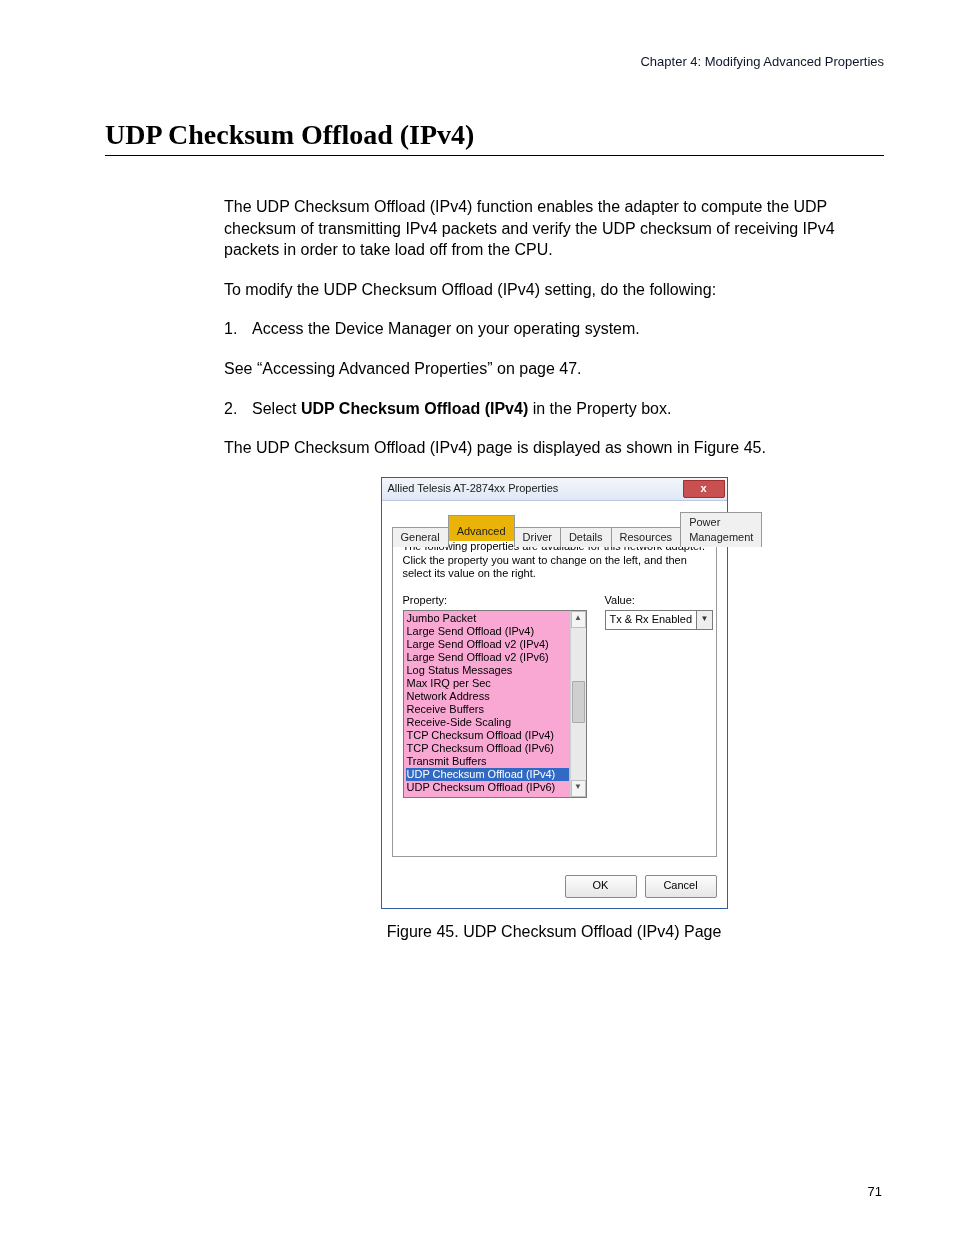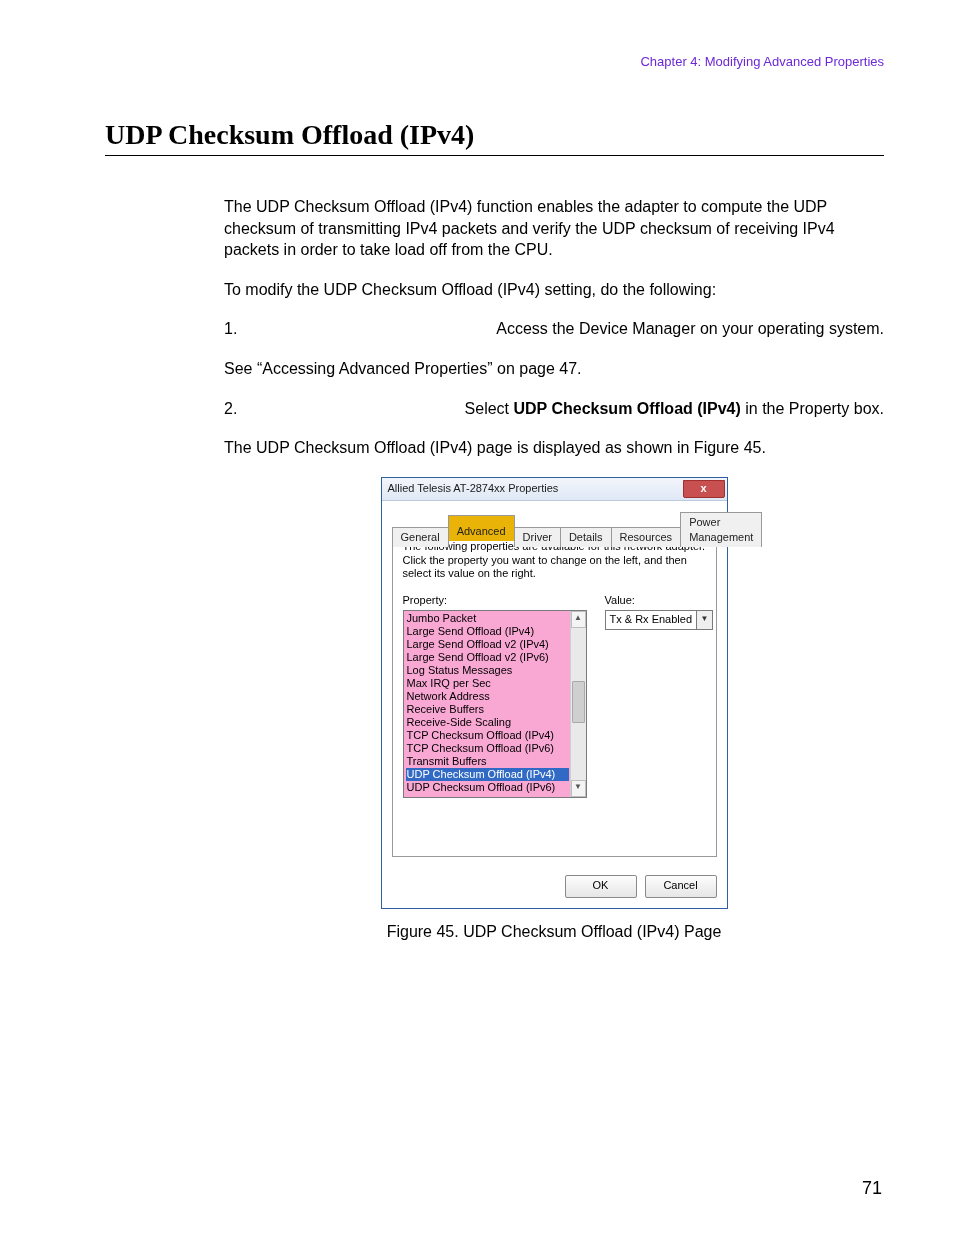--- a/index.html
+++ b/index.html
@@ -13,40 +13,40 @@
   .page {
     width: 954px;
     height: 1235px;
     position: relative;
     box-sizing: border-box;
     padding: 54px 70px 0 105px;
   }
   .running-head {
     text-align: right;
     font-size: 13px;
-    color: #6d28d9;
+    color: #0f172a;
     margin-bottom: 50px;
   }
   .section-title {
     font-family: "Times New Roman", Times, serif;
     font-weight: bold;
     font-size: 28px;
     border-bottom: 1.5px solid #000;
     padding-bottom: 4px;
     margin: 0 0 40px 0;
   }
   .body-col {
     margin-left: 119px;
     font-size: 16px;
     line-height: 1.35;
   }
   .body-col p { margin: 0 0 18px 0; }
   .ol-item { display: flex; margin-bottom: 18px; }
   .ol-num { width: 28px; flex: 0 0 28px; }
-  .ol-body { flex: 1; text-align: right; }
+  .ol-body { flex: 1; }
   .ol-sub { margin-left: 28px; margin-bottom: 18px; }
   .figure-wrap {
     display: flex;
     flex-direction: column;
     align-items: center;
     margin-top: 12px;
   }
   .dialog {
     width: 345px;
     border: 1px solid #2e5f9e;
@@ -196,21 +196,21 @@
     border-radius: 2px;
   }
   .fig-caption {
     font-size: 16px;
     margin-top: 12px;
   }
   .page-num {
     position: absolute;
     right: 72px;
     bottom: 36px;
-    font-size: 18px;
+    font-size: 13px;
   }
 </style>
 </head>
 <body>
 
 <div class="page">
 
   <div class="running-head">Chapter 4: Modifying Advanced Properties</div>
 
   <h1 class="section-title">UDP Checksum Offload (IPv4)</h1>

